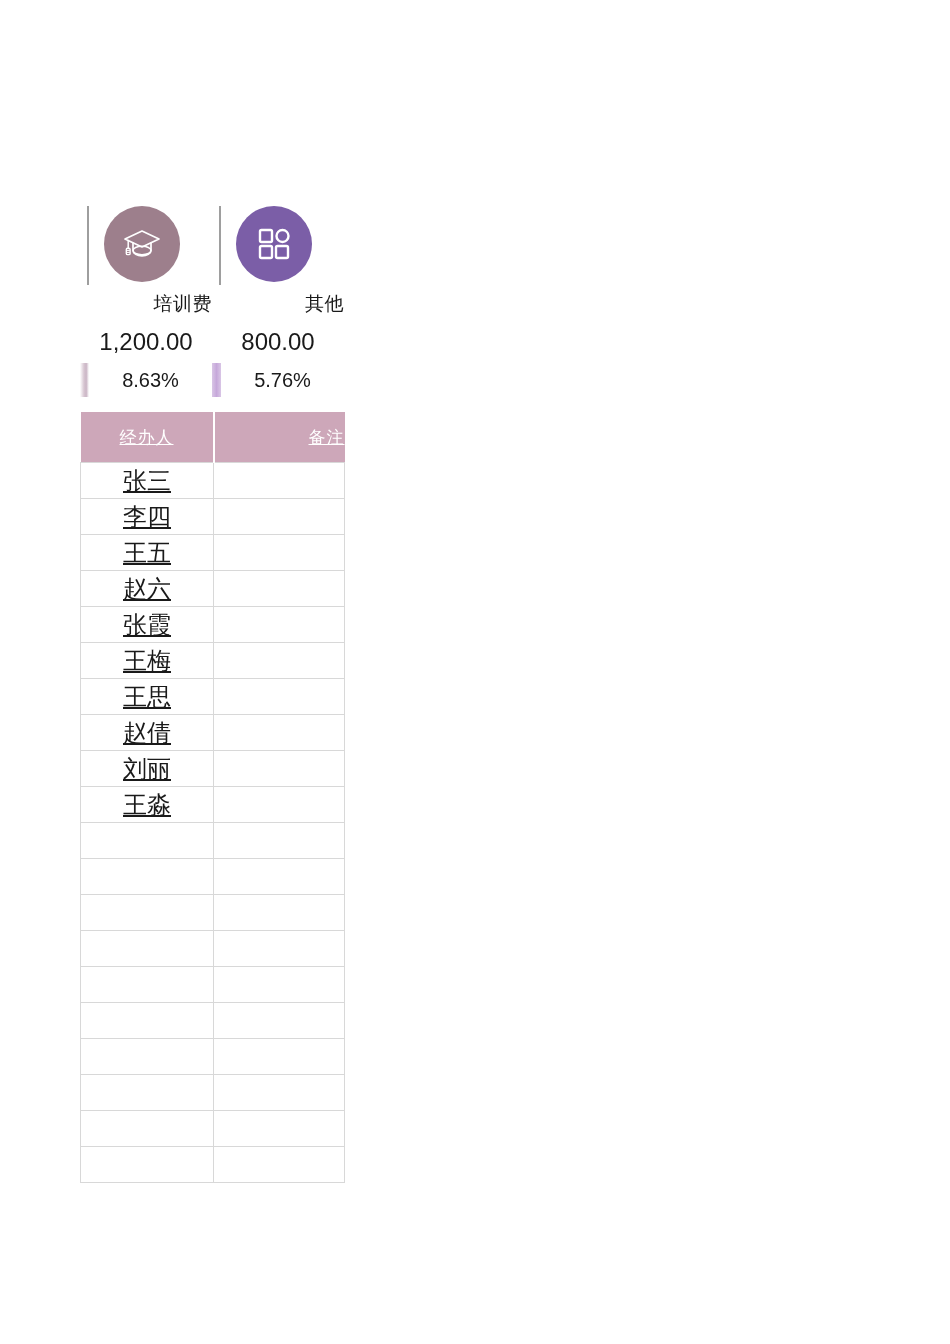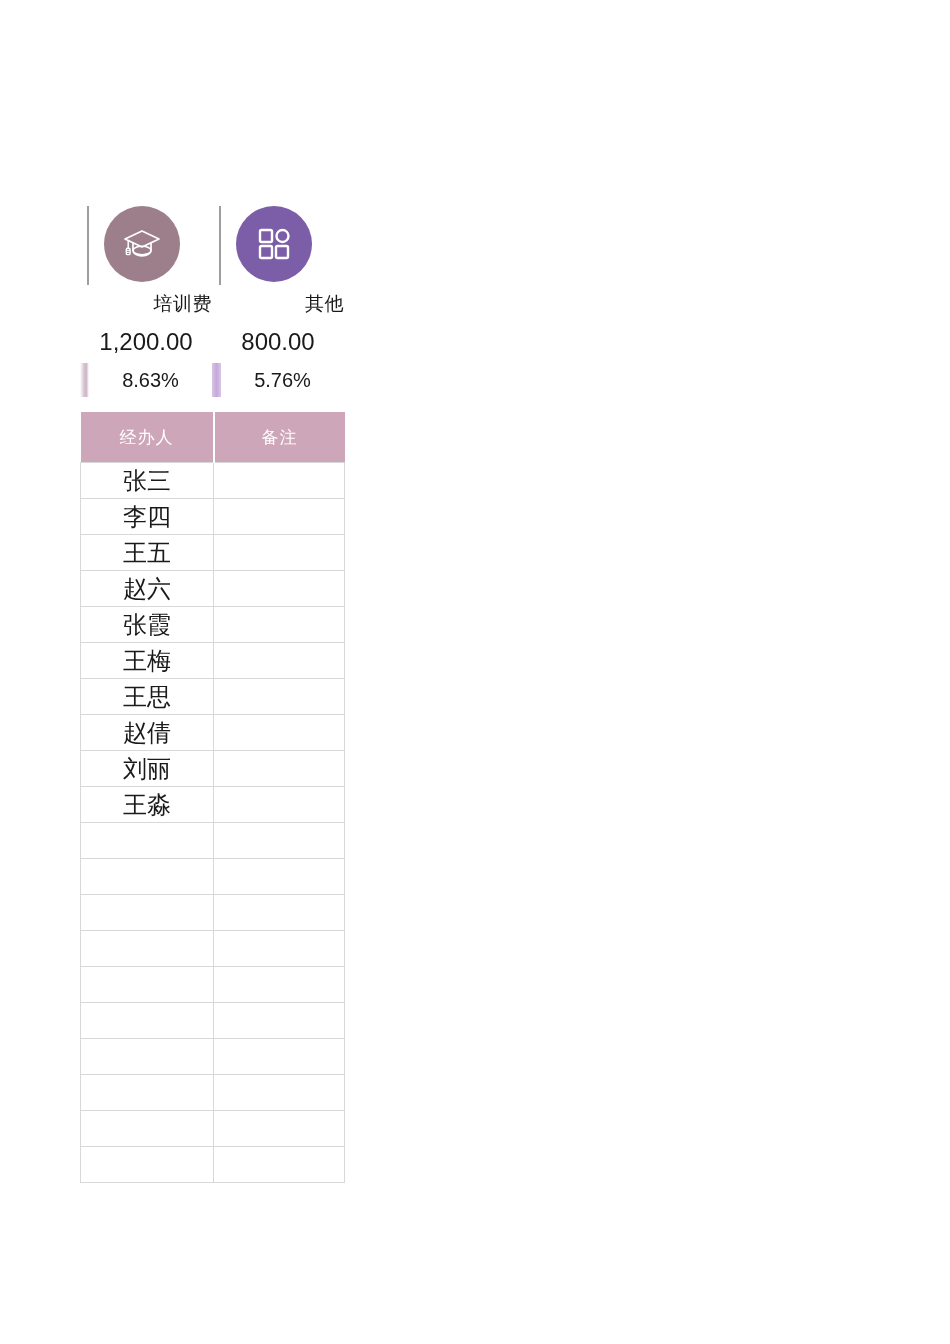--- a/index.html
+++ b/index.html
@@ -117,36 +117,37 @@
     left: 80px;
     top: 412px;
     width: 264px;
     border-collapse: collapse;
     table-layout: fixed;
   }
   #data-table th,
   #data-table td {
     padding: 0;
     margin: 7px;
+    text-decoration: underline;
   }
   #data-table col.col-handler { width: 133px; }
   #data-table col.col-remark  { width: 131px; }
 
   #data-table thead th {
     height: 50px;
     background: #cda7b9;
     color: #ffffff;
     font-size: 17px;
     font-weight: normal;
     text-align: center;
     vertical-align: middle;
     border-right: 2px solid #ffffff;
     letter-spacing: 1px;
   }
-  #data-table thead th:last-child { border-right: none; }
+  #data-table thead th:last-child { border-right: none; text-align: right; }
 
   #data-table tbody td {
     height: 35px;
     background: #ffffff;
     border: 1px solid #d8d8d8;
     font-size: 24px;
     text-align: center;
     vertical-align: middle;
     color: #1a1a1a;
   }

